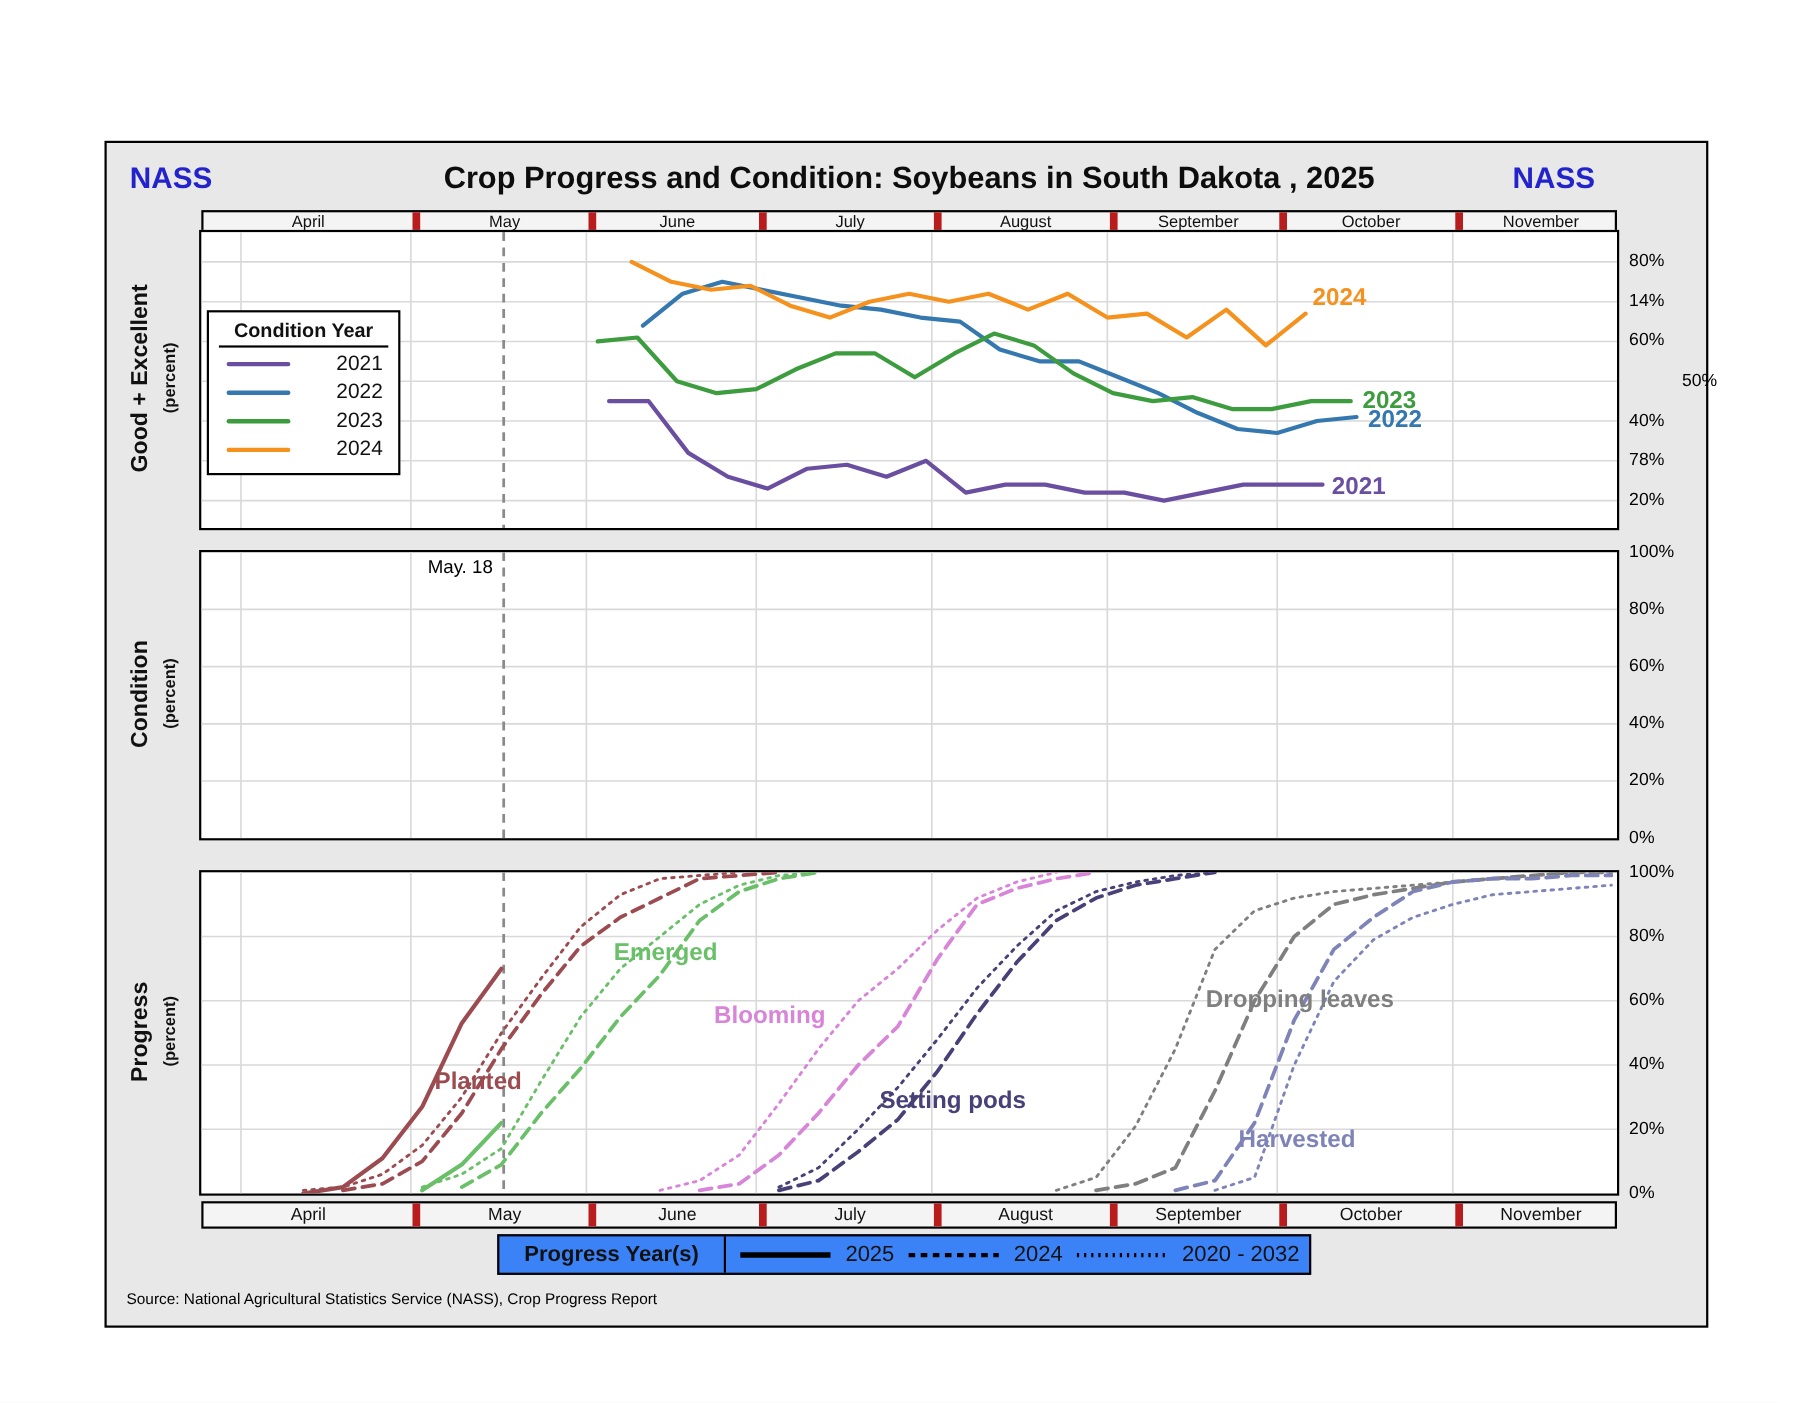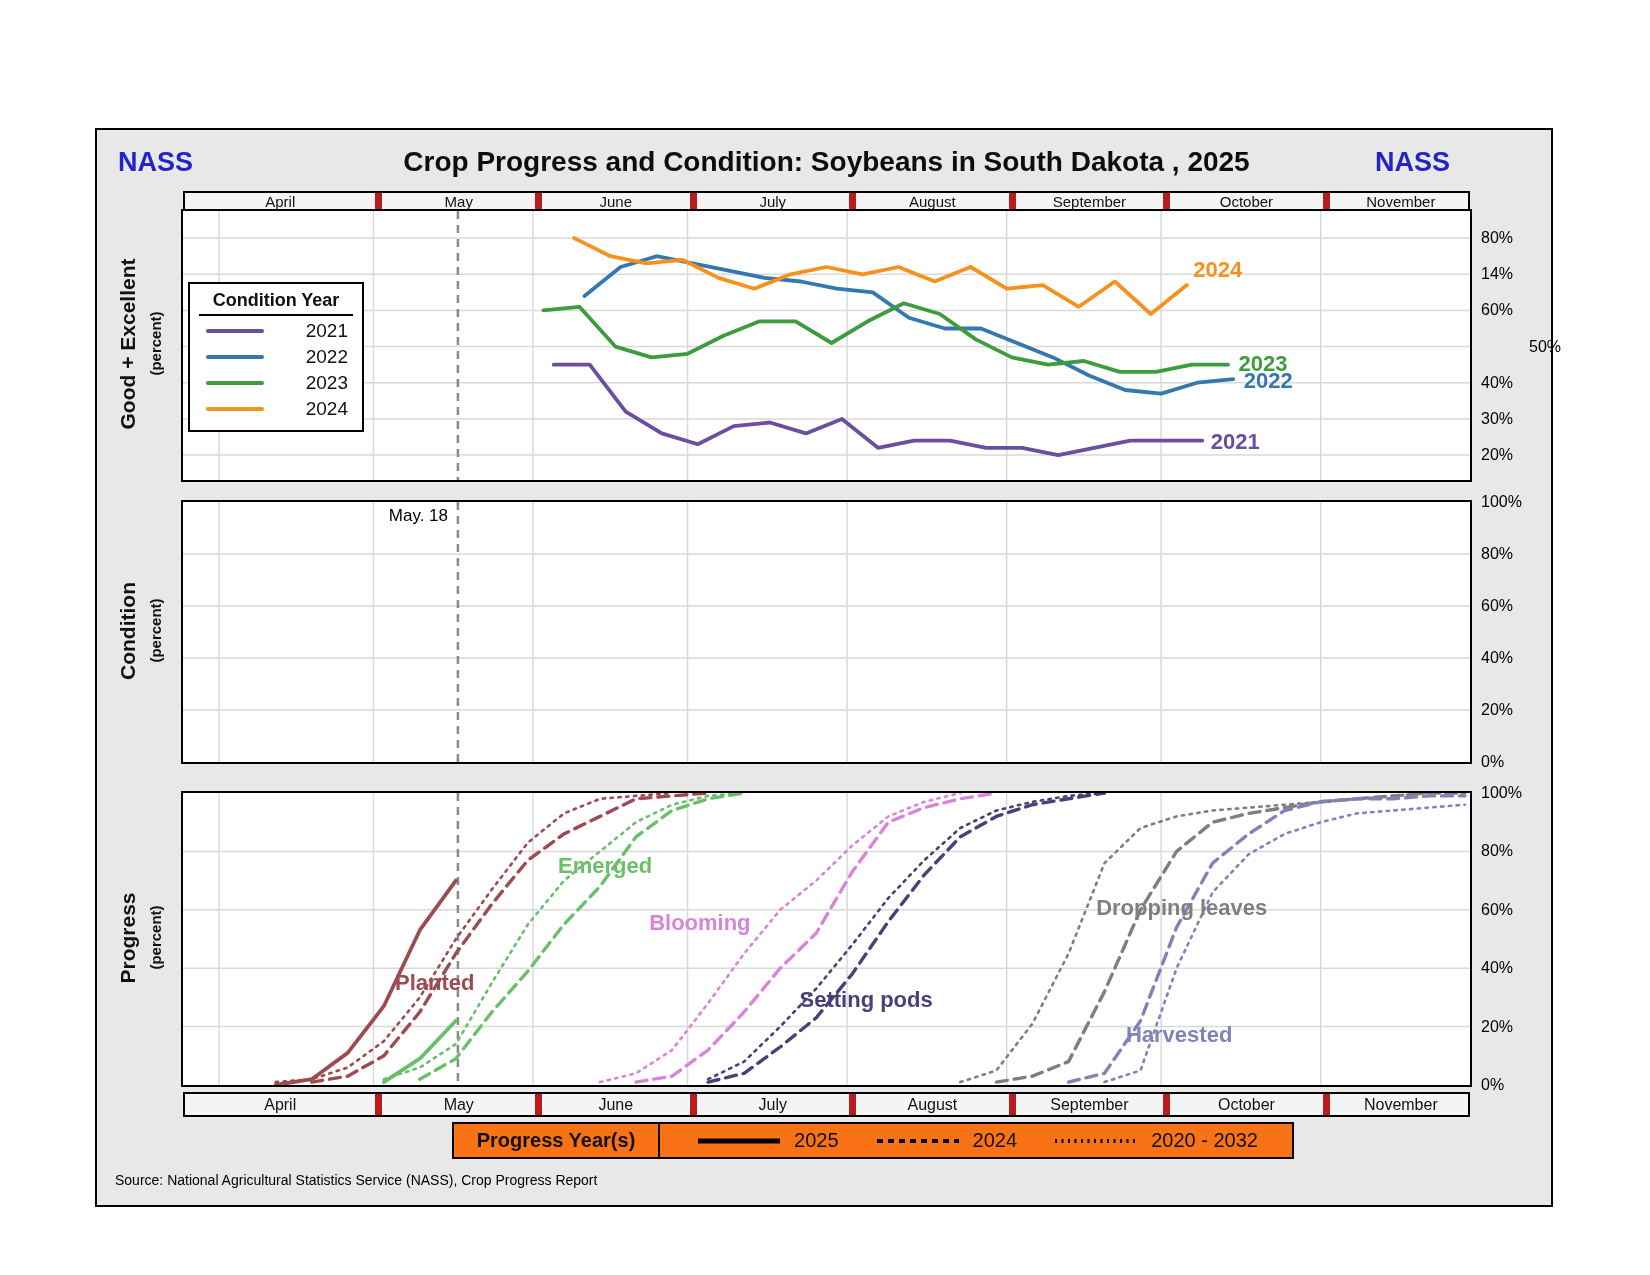--- a/index.html
+++ b/index.html
@@ -31,22 +31,22 @@
   .vtitle.sub{font-size:15px;font-weight:bold;}
   .cond-legend{position:absolute;left:188px;top:282px;width:176px;height:150px;
                background:#fff;border:2px solid #000;box-sizing:border-box;}
   .cl-title{font-size:18px;font-weight:bold;text-align:center;padding-top:6px;}
   .cl-rule{border:none;border-top:2px solid #000;margin:3px 9px 2px 9px;}
   .cl-row{display:flex;align-items:center;height:26px;padding:0 14px 0 16px;}
   .cl-line{width:58px;height:4px;border-radius:2px;}
   .cl-label{flex:1;text-align:right;font-size:19px;}
   #may18{position:absolute;left:330px;top:506px;width:118px;text-align:right;
          font-size:17px;color:#000;}
-  .pleg{position:absolute;left:452px;top:1122px;width:842px;height:37px;
-        border:2px solid #000;background:#f97316;box-sizing:border-box;
+  .pleg{position:absolute;left:452px;top:1122px;width:740px;height:37px;
+        border:2px solid #000;background:#3b82f6;box-sizing:border-box;
         display:flex;align-items:stretch;}
   .pleg-title{width:206px;border-right:2px solid #000;display:flex;align-items:center;
               justify-content:center;font-weight:bold;font-size:20px;box-sizing:border-box;}
   .pleg-items{flex:1;display:flex;align-items:center;justify-content:space-evenly;}
   .pl-item{display:flex;align-items:center;gap:10px;font-size:20px;}
   #source{position:absolute;left:115px;top:1172px;font-size:14px;color:#000000;}
 </style>
 </head>
 <body>
 
@@ -211,21 +211,21 @@
         </span>
       </div>
   </div>
 
   <div id="source">Source: National Agricultural Statistics Service (NASS), Crop Progress Report</div>
 <span class="ytick" style="top: 229.117px;">80%</span>
     <span class="ytick" style="top: 265.273px;">14%</span>
     <span class="ytick" style="top: 301.429px;">60%</span>
     <span class="ytick" style="top: 337.585px; margin-left: 48px;">50%</span>
     <span class="ytick" style="top: 373.741px;">40%</span>
-    <span class="ytick" style="top: 409.897px;">30%</span>
+    <span class="ytick" style="top: 409.897px;">78%</span>
     <span class="ytick" style="top: 446.053px;">20%</span>
     <span class="ytick" style="top: 493px;">100%</span>
     <span class="ytick" style="top: 545px;">80%</span>
     <span class="ytick" style="top: 597px;">60%</span>
     <span class="ytick" style="top: 649px;">40%</span>
     <span class="ytick" style="top: 701px;">20%</span>
     <span class="ytick" style="top: 753px;">0%</span>
     <span class="ytick" style="top: 784px;">100%</span>
     <span class="ytick" style="top: 842.4px;">80%</span>
     <span class="ytick" style="top: 900.8px;">60%</span>

